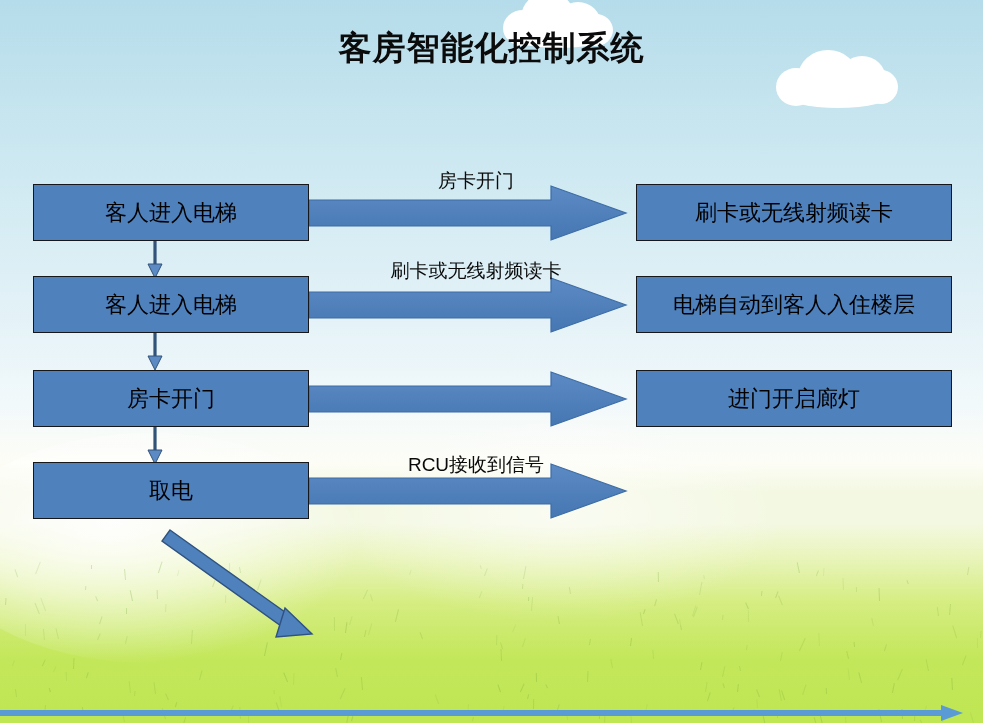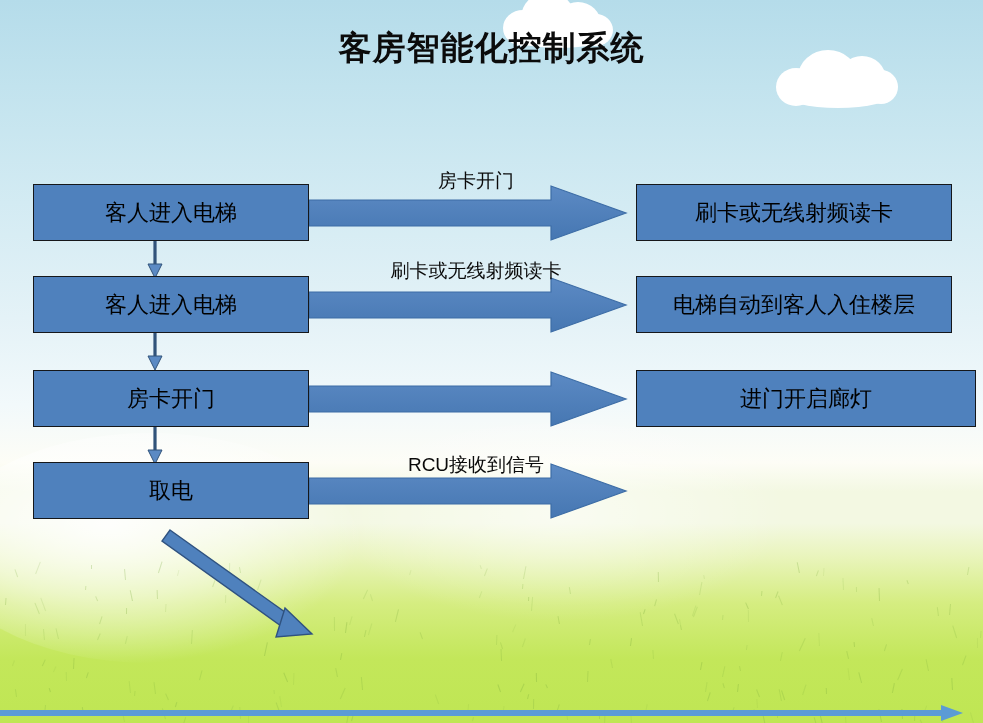--- a/index.html
+++ b/index.html
@@ -396,21 +396,21 @@
   <div class="box left" style="left:33px; top:462px; width:276px; height:57px;">
     <span>取电</span>
   </div>
 
   <div class="box right" style="left:636px; top:184px; width:316px; height:57px;">
     <span>刷卡或无线射频读卡</span>
   </div>
   <div class="box right" style="left:636px; top:276px; width:316px; height:57px;">
     <span>电梯自动到客人入住楼层</span>
   </div>
-  <div class="box right" style="left:636px; top:370px; width:340px; height:57px;justify-content:center;">
+  <div class="box right" style="left:636px; top:370px; width:316px; height:57px;justify-content:center;">
     <span>进门开启廊灯</span>
   </div>
 
 
   <div class="conn-label" style="left:341px; top:168px; width:270px;">
     <span>房卡开门</span>
   </div>
   <div class="conn-label" style="left:341px; top:258px; width:270px;">
     <span>刷卡或无线射频读卡</span>
   </div>

